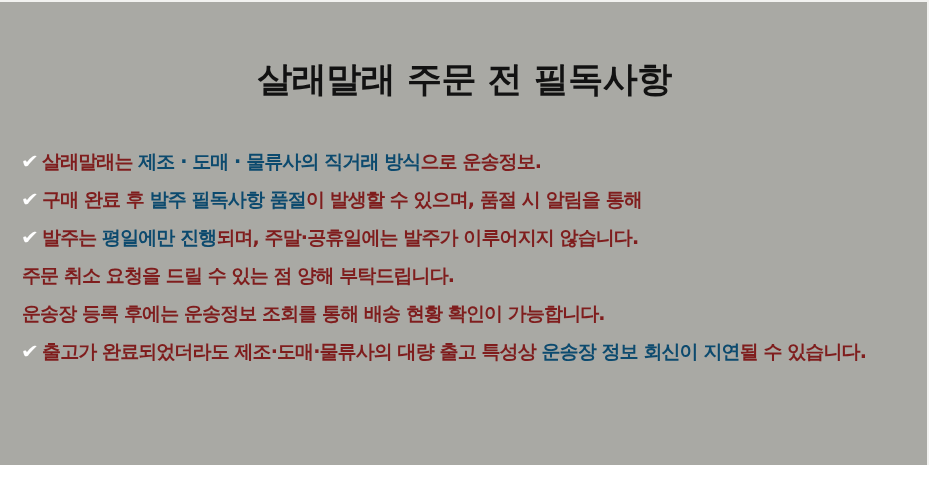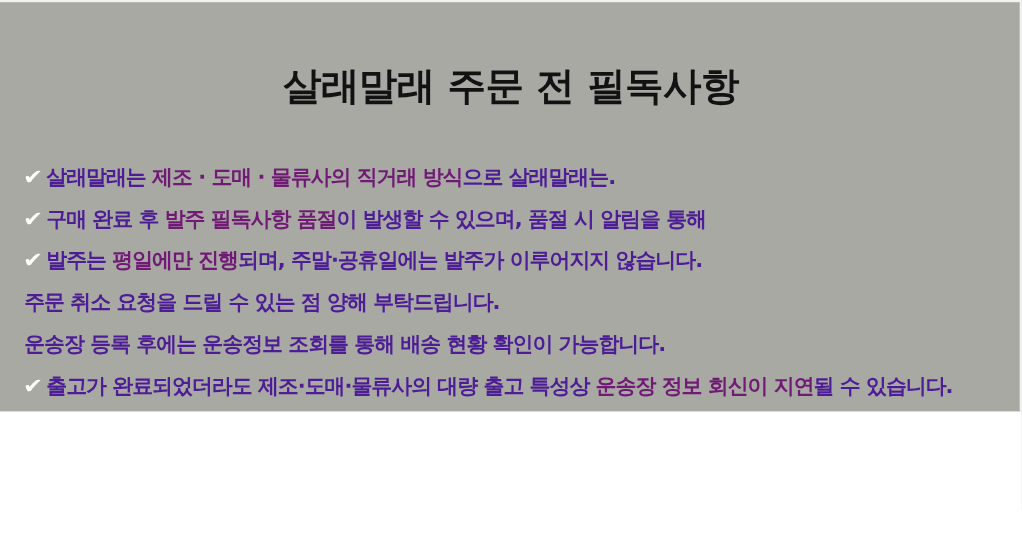--- a/index.html
+++ b/index.html
@@ -10,21 +10,21 @@
   body {
     width: 929px;
     height: 502px;
     overflow: hidden;
     font-family: "DejaVu Sans", "Liberation Sans", sans-serif;
   }
   #notice-banner {
     position: relative;
     box-sizing: border-box;
     width: 929px;
-    height: 374px;
+    height: 465px;
     background: #a9a9a4;
     border-top: 2px solid #f2f2f0;
     border-right: 2px solid #f2f2f0;
     padding: 0;
     overflow: hidden;
   }
   #notice-title {
     position: absolute;
     top: 55px;
     left: 0;
@@ -58,35 +58,35 @@
     font-size: 19px;
     font-weight: 700;
     margin-right: 5px;
     transform: scaleX(1.15);
   }
   .seg {
     display: inline;
     white-space: pre;
   }
   .seg-plain {
-    color: #4c1d95;
+    color: #7f1d1d;
   }
   .seg-accent {
-    color: #701a75;
+    color: #0c4a6e;
   }
 </style>
 </head>
 <body>
 
 <div id="notice-banner">
 
   <div id="notice-title">살래말래 주문 전 필독사항</div>
 
   <div id="notice-body">
-      <div class="notice-line"><span class="check-icon">✔</span><span class="seg seg-plain">살래말래는 </span><span class="seg seg-accent">제조 · 도매 · 물류사의 직거래 방식</span><span class="seg seg-plain">으로 살래말래는.</span></div>
+      <div class="notice-line"><span class="check-icon">✔</span><span class="seg seg-plain">살래말래는 </span><span class="seg seg-accent">제조 · 도매 · 물류사의 직거래 방식</span><span class="seg seg-plain">으로 운송정보.</span></div>
       <div class="notice-line"><span class="check-icon">✔</span><span class="seg seg-plain">구매 완료 후 </span><span class="seg seg-accent">발주 필독사항 품절</span><span class="seg seg-plain">이 발생할 수 있으며, 품절 시 알림을 통해</span></div>
       <div class="notice-line"><span class="check-icon">✔</span><span class="seg seg-plain">발주는 </span><span class="seg seg-accent">평일에만 진행</span><span class="seg seg-plain">되며, 주말·공휴일에는 발주가 이루어지지 않습니다.</span></div>
       <div class="notice-line"><span class="seg seg-plain">주문 취소 요청을 드릴 수 있는 점 양해 부탁드립니다.</span></div>
       <div class="notice-line"><span class="seg seg-plain">운송장 등록 후에는 운송정보 조회를 통해 배송 현황 확인이 가능합니다.</span></div>
       <div class="notice-line"><span class="check-icon">✔</span><span class="seg seg-plain">출고가 완료되었더라도 제조·도매·물류사의 대량 출고 특성상 </span><span class="seg seg-accent">운송장 정보 회신이 지연</span><span class="seg seg-plain">될 수 있습니다.</span></div>
     </div>
 
 </div>
 
 </body></html>

